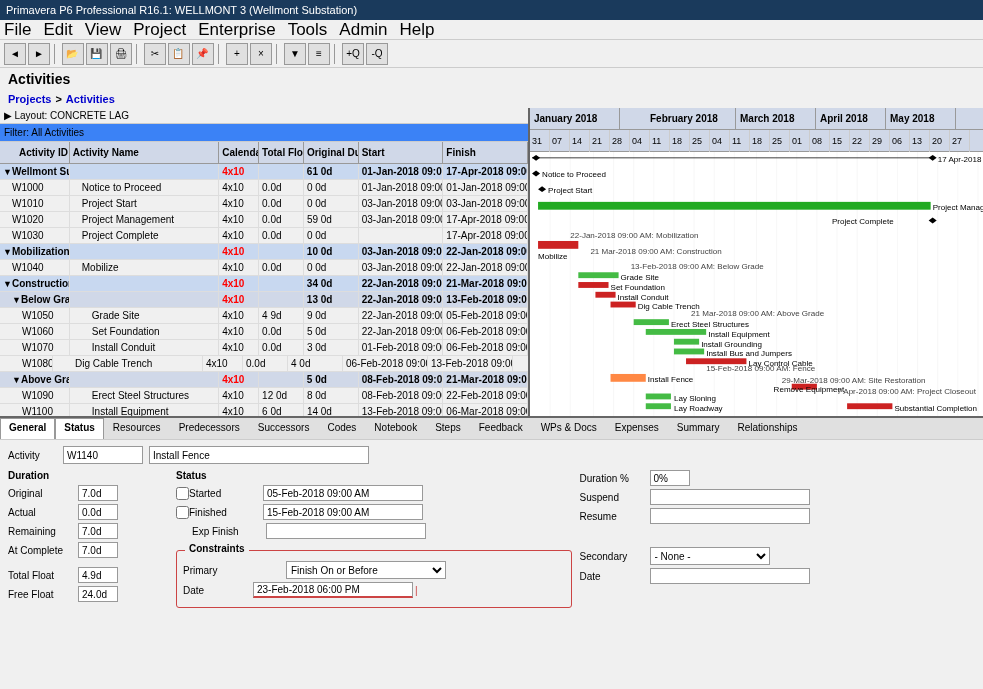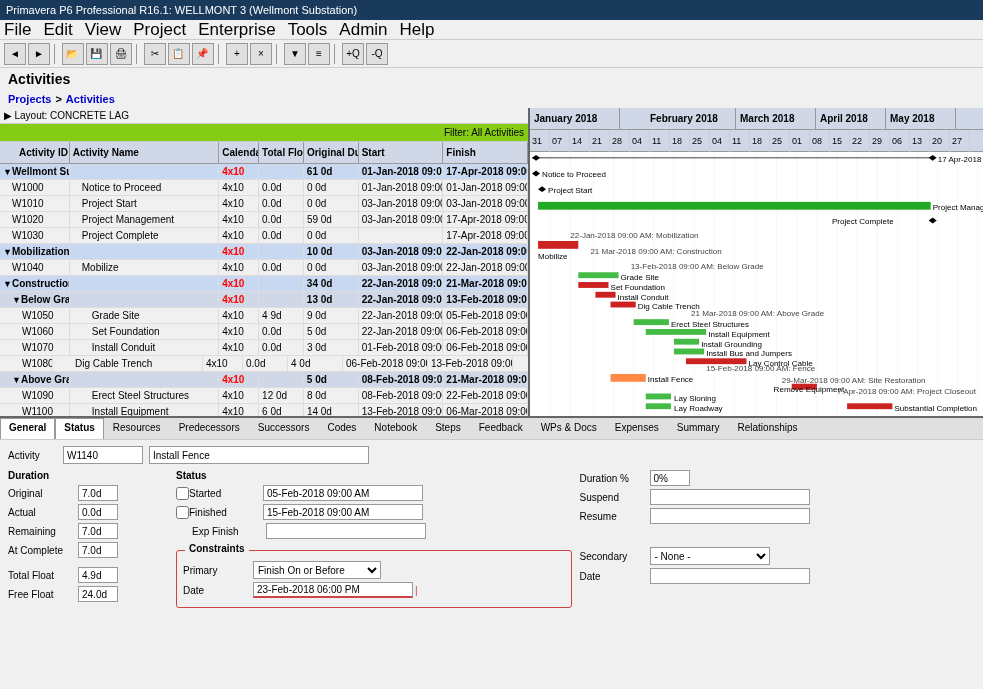--- a/index.html
+++ b/index.html
@@ -27,21 +27,21 @@
     
     #main { display: flex; flex-direction: column; height: calc(689px - 20px - 20px - 28px - 22px - 18px); }
     
     
     #top-section { display: flex; height: 310px; border-bottom: 2px solid #666; overflow: hidden; }
     
     
     #table-area { width: 530px; min-width: 530px; overflow: hidden; border-right: 2px solid #666; display: flex; flex-direction: column; }
     
     
-    #filter-bar { background: #84cc16; border-bottom: 1px solid #ccc; padding: 2px 4px; font-size: 10px; height: 18px; display: flex; align-items: center; justify-content: flex-end; }
+    #filter-bar { background: #3b82f6; border-bottom: 1px solid #ccc; padding: 2px 4px; font-size: 10px; height: 18px; display: flex; align-items: center; }
     
     
     #layout-bar { background: #f0f0f0; border-bottom: 1px solid #ccc; padding: 1px 4px; font-size: 10px; height: 16px; display: flex; align-items: center; }
     
     
     #table-headers { display: flex; background: #d0d8e8; border-bottom: 1px solid #999; height: 22px; }
     .th { border-right: 1px solid #999; padding: 2px 3px; font-size: 10px; font-weight: bold; display: flex; align-items: center; overflow: hidden; white-space: nowrap; }
     
     
     #table-body { overflow-y: auto; flex: 1; }
@@ -526,21 +526,21 @@
           <div class="form-row">
             <span class="form-label" style="margin-left:16px;margin-right:4px;">Exp Finish</span>
             <input class="form-input wide" value="" style="">
           </div>
           <div style="height:8px;"></div>
 
           <div style="border:1px solid #cc4444;border-radius:3px;padding:6px;position:relative;">
             <div style="position:absolute;top:-8px;left:8px;background:#f0f0f0;padding:0 4px;font-size:10px;font-weight:bold;">Constraints</div>
             <div class="form-row" style="margin-top:4px;">
               <span class="form-label">Primary</span>
-              <select class="form-select" style="width:128px;">
+              <select class="form-select" style="width:160px;margin-left:33px;">
                 <option>Finish On or Before</option>
                 <option>Start On or Before</option>
                 <option>Mandatory Start</option>
                 <option>- None -</option>
               </select>
             </div>
             <div class="form-row">
               <span class="form-label">Date</span>
               <input class="form-input wide" value="23-Feb-2018 06:00 PM" style="border-bottom: 2px solid rgb(204, 68, 68);">
               <span style="font-size:10px;margin-left:2px;color:#cc4444;">|</span>

